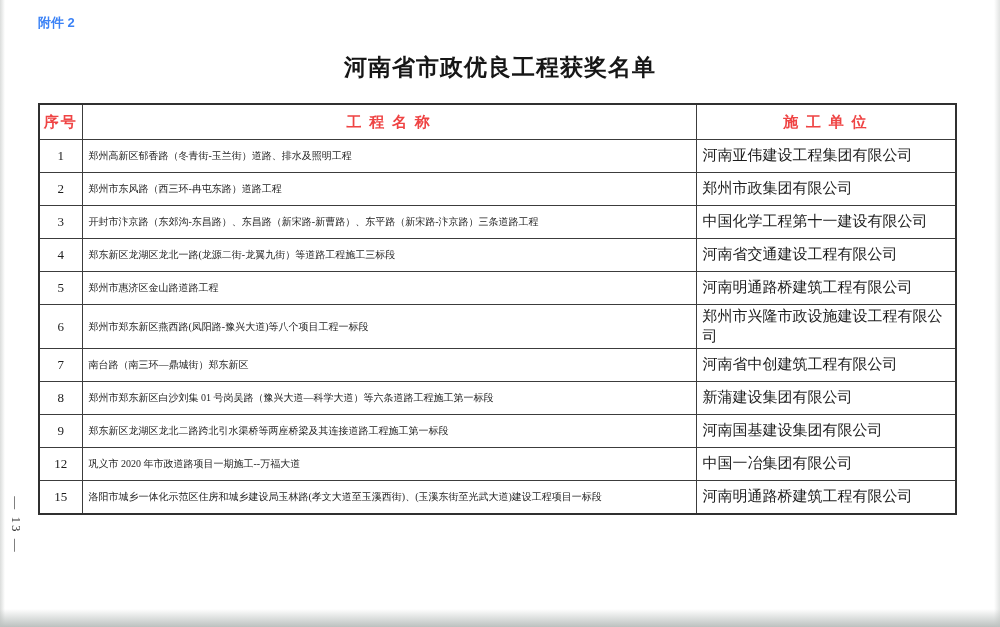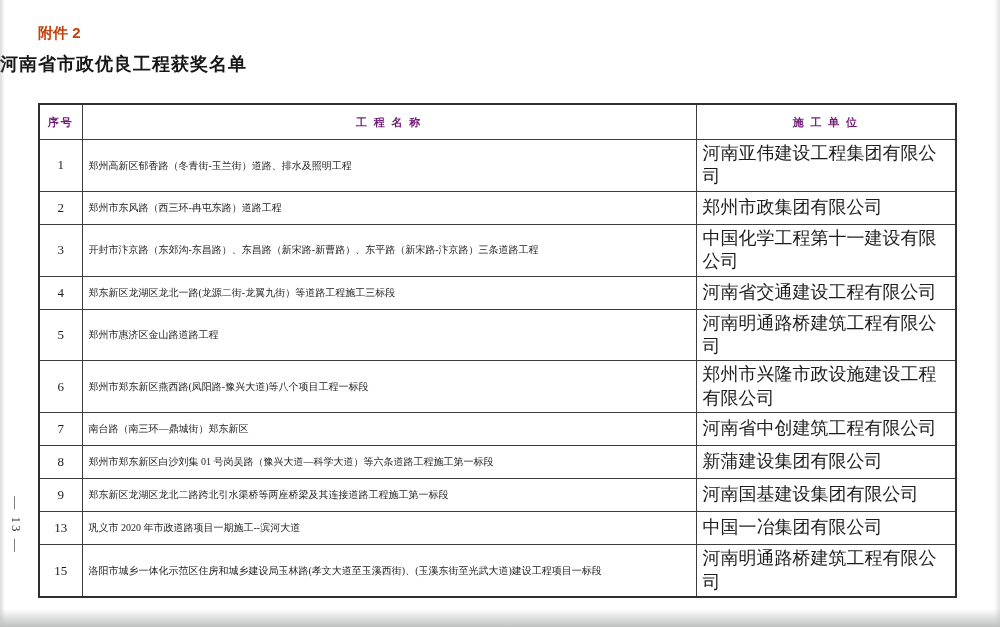--- a/index.html
+++ b/index.html
@@ -5,56 +5,57 @@
   html, body { margin: 0; padding: 0; }
   body {
     width: 1000px; height: 627px;
     background: #ffffff;
     position: relative;
     overflow: hidden;
     font-family: "Liberation Serif", "DejaVu Serif", serif;
     color: #1c1c1c;
   }
   .attachment {
-    position: absolute; left: 38px; top: 24px;
+    position: absolute; left: 38px; top: 14px;
     font-family: "Liberation Sans", "DejaVu Sans", sans-serif;
-    font-weight: bold; font-size: 15px; color: #c2410c;
+    font-weight: bold; font-size: 13px; color: #3b82f6;
   }
   .title {
     position: absolute; left: 0; right: 0; top: 52px;
+    text-align: center;
     font-family: "Liberation Sans", "DejaVu Sans", sans-serif;
-    font-weight: bold; font-size: 18px; letter-spacing: 1px; color: #161616;
+    font-weight: bold; font-size: 23px; letter-spacing: 1px; color: #161616;
   }
   table.awards {
     position: absolute; left: 38px; top: 103px;
     width: 917px;
     border-collapse: collapse;
     table-layout: fixed;
     border: 2px solid #303030;
   }
   table.awards th, table.awards td {
     border: 1px solid #3c3c3c;
     vertical-align: middle;
     overflow: hidden;
   }
   col.c-no { width: 43px; }
   col.c-project { width: 614px; }
   col.c-company { width: 260px; }
   table.awards th {
     height: 32px;
-    font-size: 11px;
+    font-size: 15px;
     font-weight: bold;
     text-align: center;
     letter-spacing: 2px;
-    color: #701a75;
+    color: #ef4444;
   }
   table.awards td { height: 28px; }
   td.no { text-align: center; font-size: 13px; }
   td.project { padding: 2px 6px; font-size: 10px; line-height: 1.35; }
-  td.company { padding: 2px 6px; font-size: 18px; line-height: 1.3; }
+  td.company { padding: 2px 6px; font-size: 15px; line-height: 1.3; }
   .page-num {
     position: absolute; left: -31px; top: 515px;
     width: 90px; height: 20px;
     text-align: center;
     transform: rotate(90deg);
     font-size: 13px; letter-spacing: 2px; color: #333;
     white-space: nowrap;
   }
   
   .edge-bottom {
@@ -133,22 +134,22 @@
       <td class="no">8</td>
       <td class="project">郑州市郑东新区白沙刘集 01 号岗吴路（豫兴大道—科学大道）等六条道路工程施工第一标段</td>
       <td class="company">新蒲建设集团有限公司</td>
     </tr>
     <tr>
       <td class="no">9</td>
       <td class="project">郑东新区龙湖区龙北二路跨北引水渠桥等两座桥梁及其连接道路工程施工第一标段</td>
       <td class="company">河南国基建设集团有限公司</td>
     </tr>
     <tr>
-      <td class="no">13</td>
-      <td class="project">巩义市 2020 年市政道路项目一期施工--滨河大道</td>
+      <td class="no">12</td>
+      <td class="project">巩义市 2020 年市政道路项目一期施工--万福大道</td>
       <td class="company">中国一冶集团有限公司</td>
     </tr>
     <tr>
       <td class="no">15</td>
       <td class="project">洛阳市城乡一体化示范区住房和城乡建设局玉林路(孝文大道至玉溪西街)、(玉溪东街至光武大道)建设工程项目一标段</td>
       <td class="company">河南明通路桥建筑工程有限公司</td>
     </tr>
   </tbody>
 </table>
 

